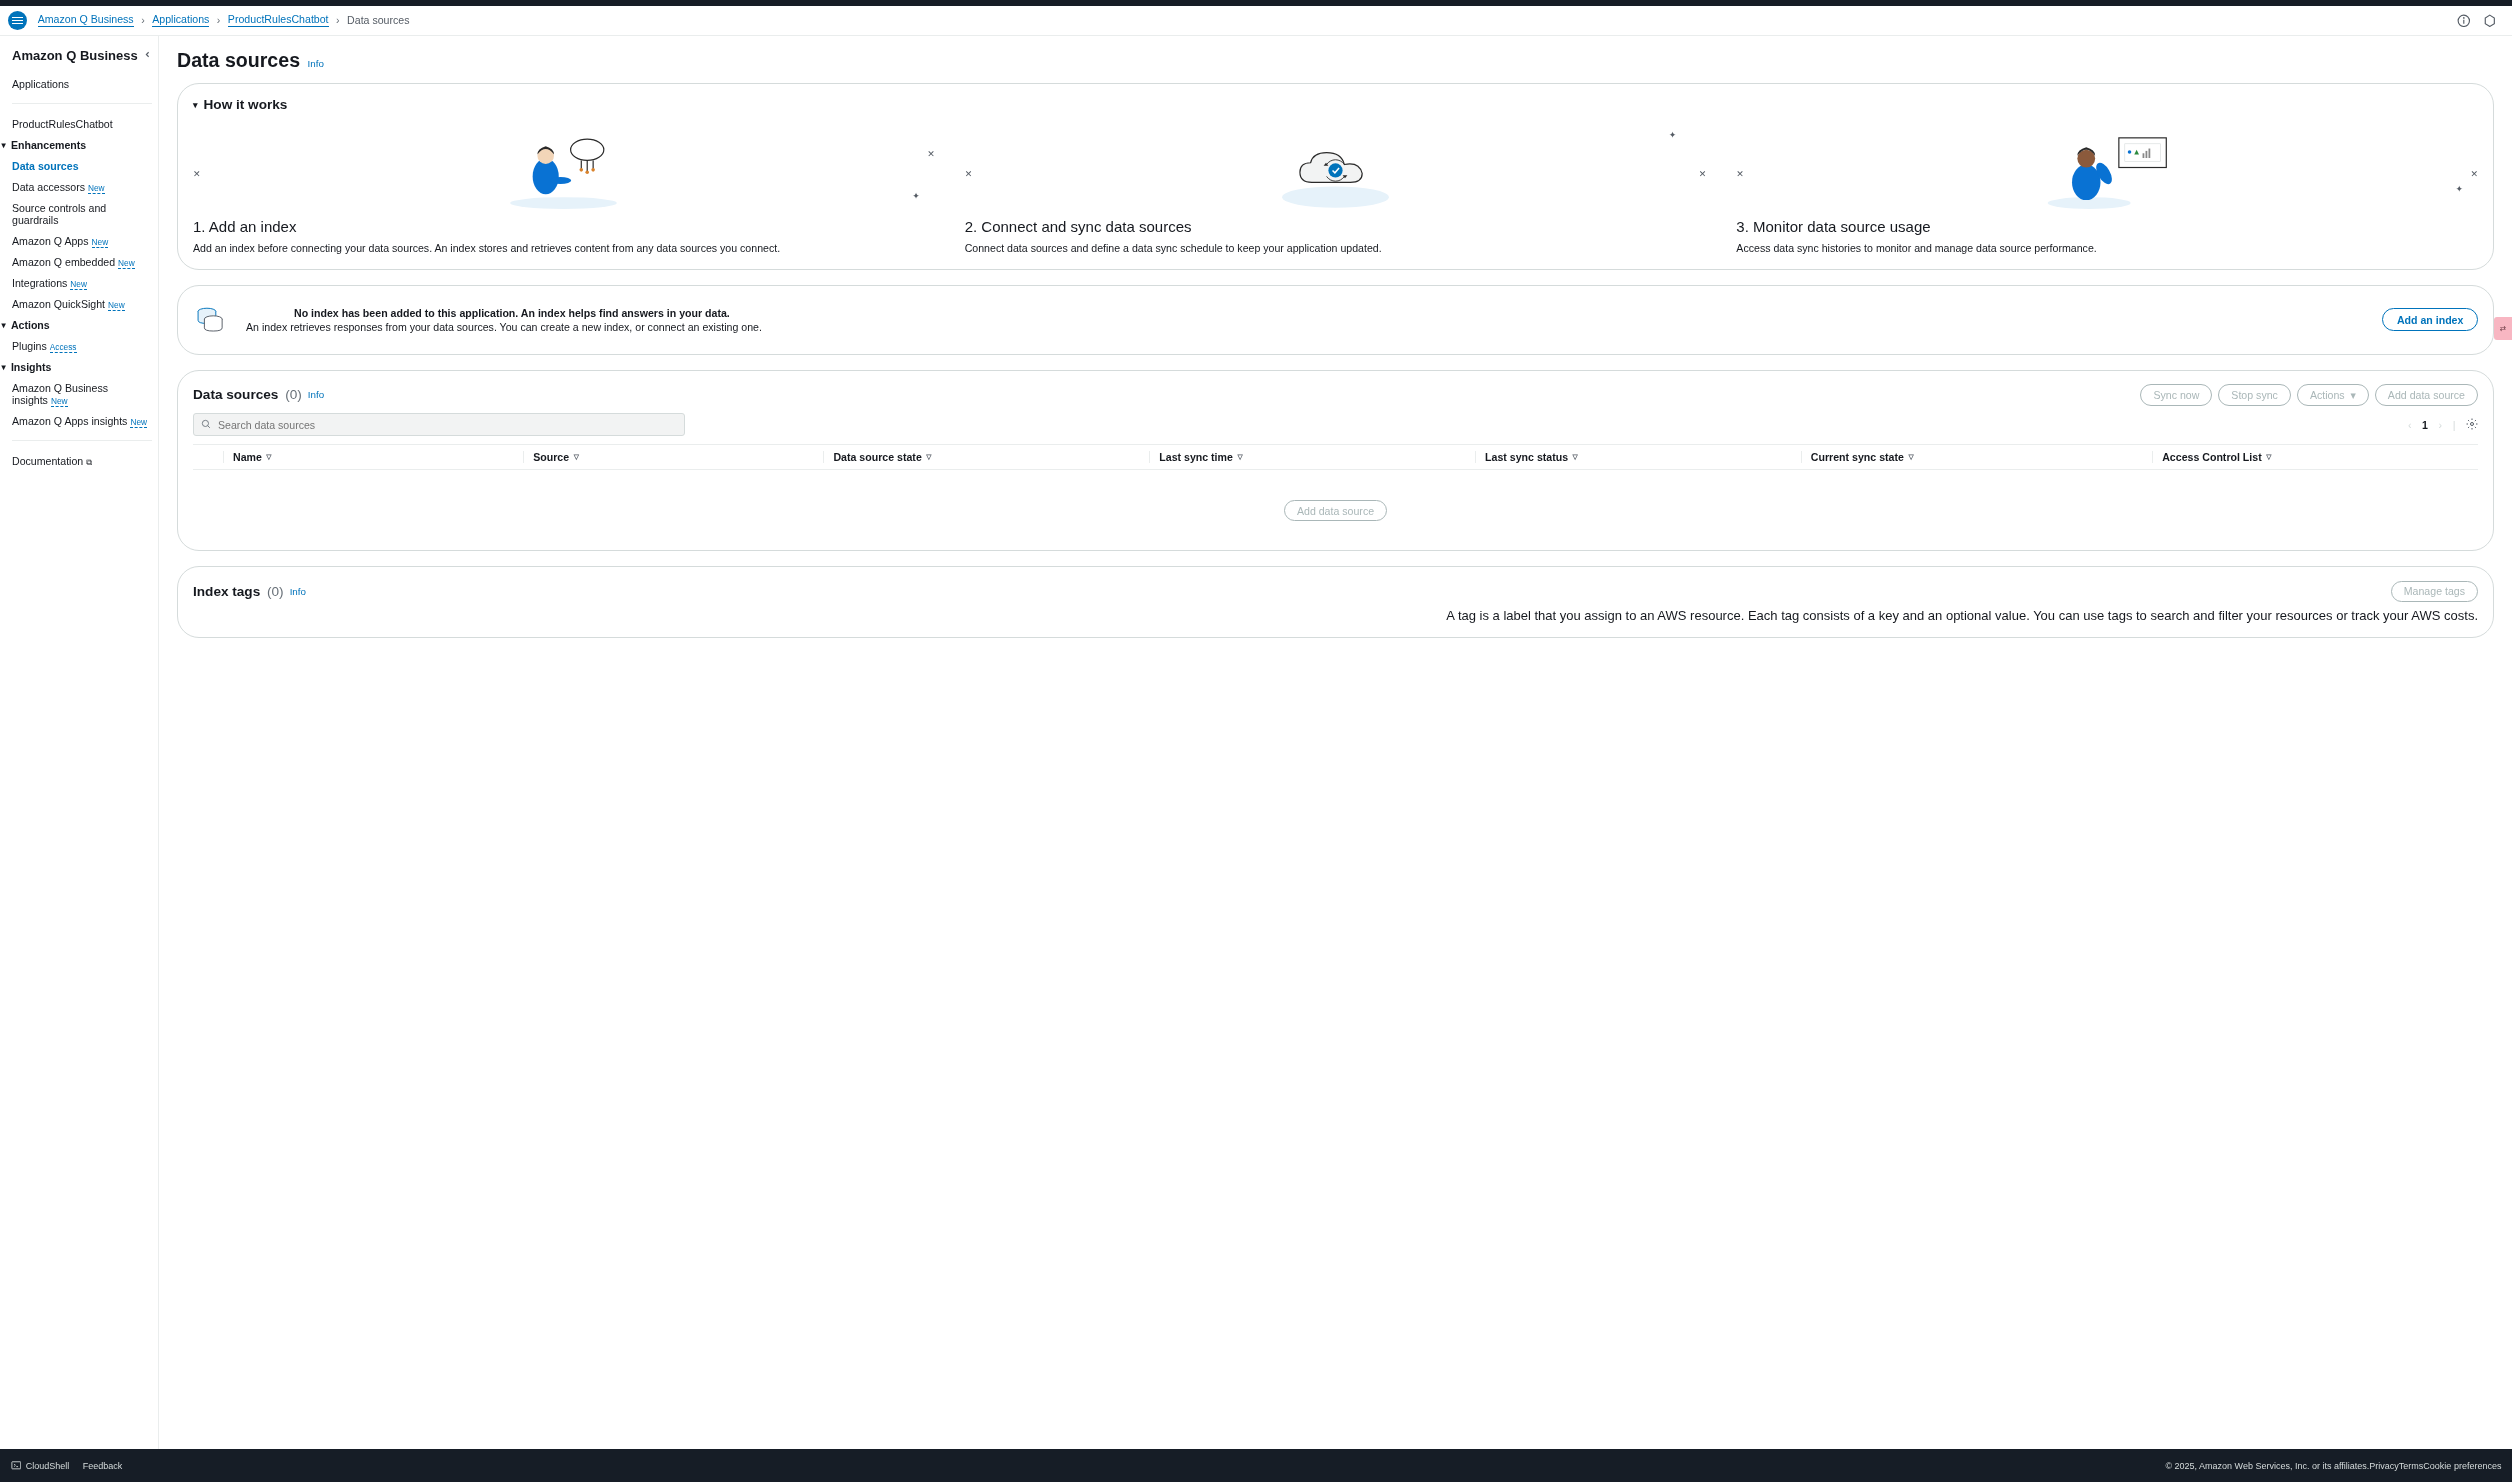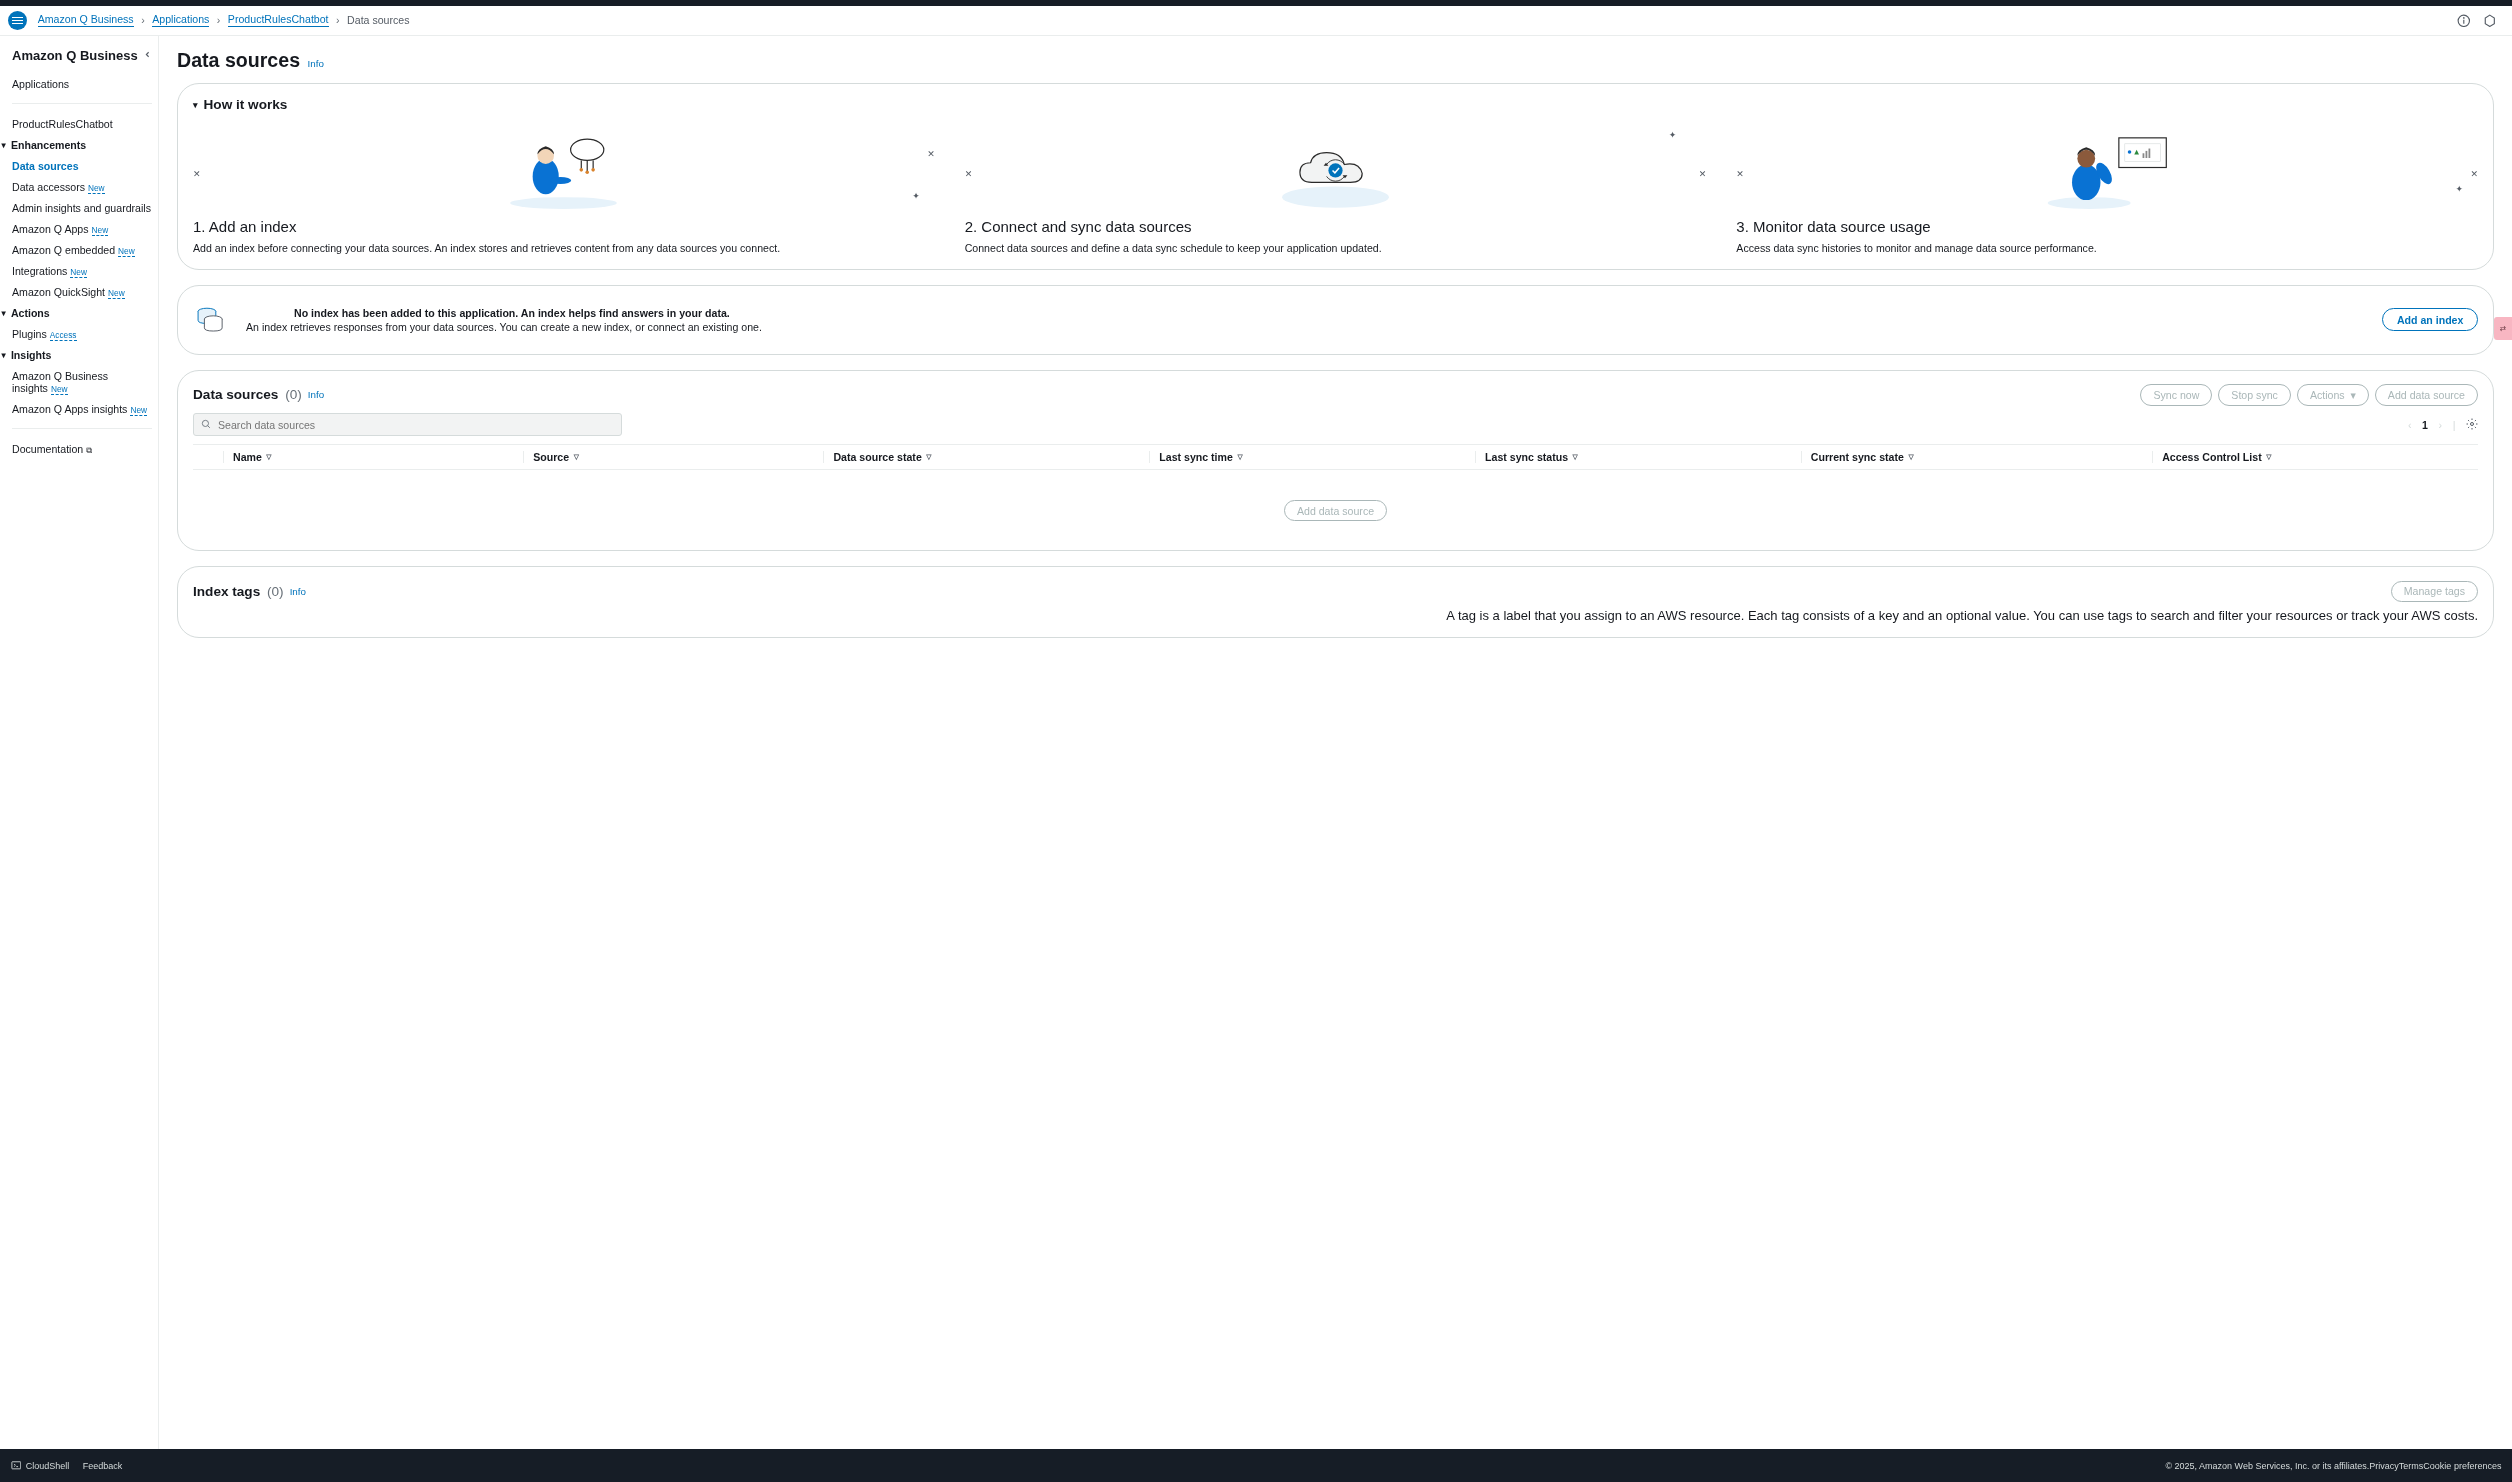--- a/index.html
+++ b/index.html
@@ -53,21 +53,21 @@
 .alert-text { flex: 1; }
 .alert-text .bold { font-weight: 700; margin-bottom: 1.5px; padding-left: 48px; }
 .btn-outline-primary { border: 0.8px solid #0073bb; color: #0073bb; background: #fff; border-radius: 15px; padding: 4.5px 13.6px; font-weight: 700; cursor: pointer; font-size: 10.6px; }
 
 .ds-header { display: flex; align-items: center; margin-bottom: 7.5px; }
 .ds-header h2 { font-size: 13.6px; font-weight: 700; }
 .ds-count { color: #687078; font-weight: 400; margin-left: 3px; }
 .ds-actions { margin-left: auto; display: flex; gap: 6px; }
 .btn-outline-disabled { border: 0.8px solid #aab7b8; color: #aab7b8; background: #fff; border-radius: 15px; padding: 3.8px 12px; font-size: 10.6px; cursor: not-allowed; }
 .ds-toolbar { display: flex; align-items: center; margin-bottom: 7.5px; }
-.search-wrap { position: relative; width: 429px; }
+.search-wrap { position: relative; width: 492px; }
 .search-wrap svg { position: absolute; left: 7.5px; top: 6px; }
 .search-input { width: 100%; border: 0.8px solid #d5dbdb; background: #f2f3f3; border-radius: 3px; padding: 4.5px 7.5px 4.5px 24px; font-size: 10.6px; color: #687078; }
 .pagination { margin-left: auto; display: flex; align-items: center; gap: 10.6px; color: #687078; }
 .pagination .page-num { color: #16191f; font-weight: 700; }
 .pagination .pg-btn { cursor: pointer; }
 .pagination .pg-btn.disabled { color: #d5dbdb; cursor: default; }
 .gear { cursor: pointer; }
 
 .table-head { display: flex; border-top: 0.8px solid #eaeded; border-bottom: 0.8px solid #eaeded; padding: 6px 0; }
 .th { display: flex; align-items: center; gap: 4.5px; font-weight: 700; font-size: 10.6px; padding: 0 9px; border-left: 0.8px solid #eaeded; }
@@ -138,21 +138,21 @@
     </div>
     <a class="sidebar-link">Applications</a>
     <hr>
     <a class="sidebar-link">ProductRulesChatbot</a>
     <div class="sidebar-section-title">
         <span>Enhancements</span>
       </div>
     <div class="sidebar-sub">
       <a class="sidebar-link active">Data sources</a>
       <div class="sidebar-link"><span>Data accessors</span><span class="badge-new">New</span></div>
-      <a class="sidebar-link">Admin insights and guardrails</a>
+      <a class="sidebar-link">Source controls and guardrails</a>
       <div class="sidebar-link"><span>Amazon Q Apps</span><span class="badge-new">New</span></div>
       <div class="sidebar-link"><span>Amazon Q embedded</span><span class="badge-new">New</span></div>
       <div class="sidebar-link"><span>Integrations</span><span class="badge-new">New</span></div>
       <div class="sidebar-link"><span>Amazon QuickSight</span><span class="badge-new">New</span></div>
     </div>
     <div class="sidebar-section-title">
         <span>Actions</span>
       </div>
     <div class="sidebar-sub">
       <div class="sidebar-link"><span>Plugins</span><span class="badge-updated">Access</span></div>

